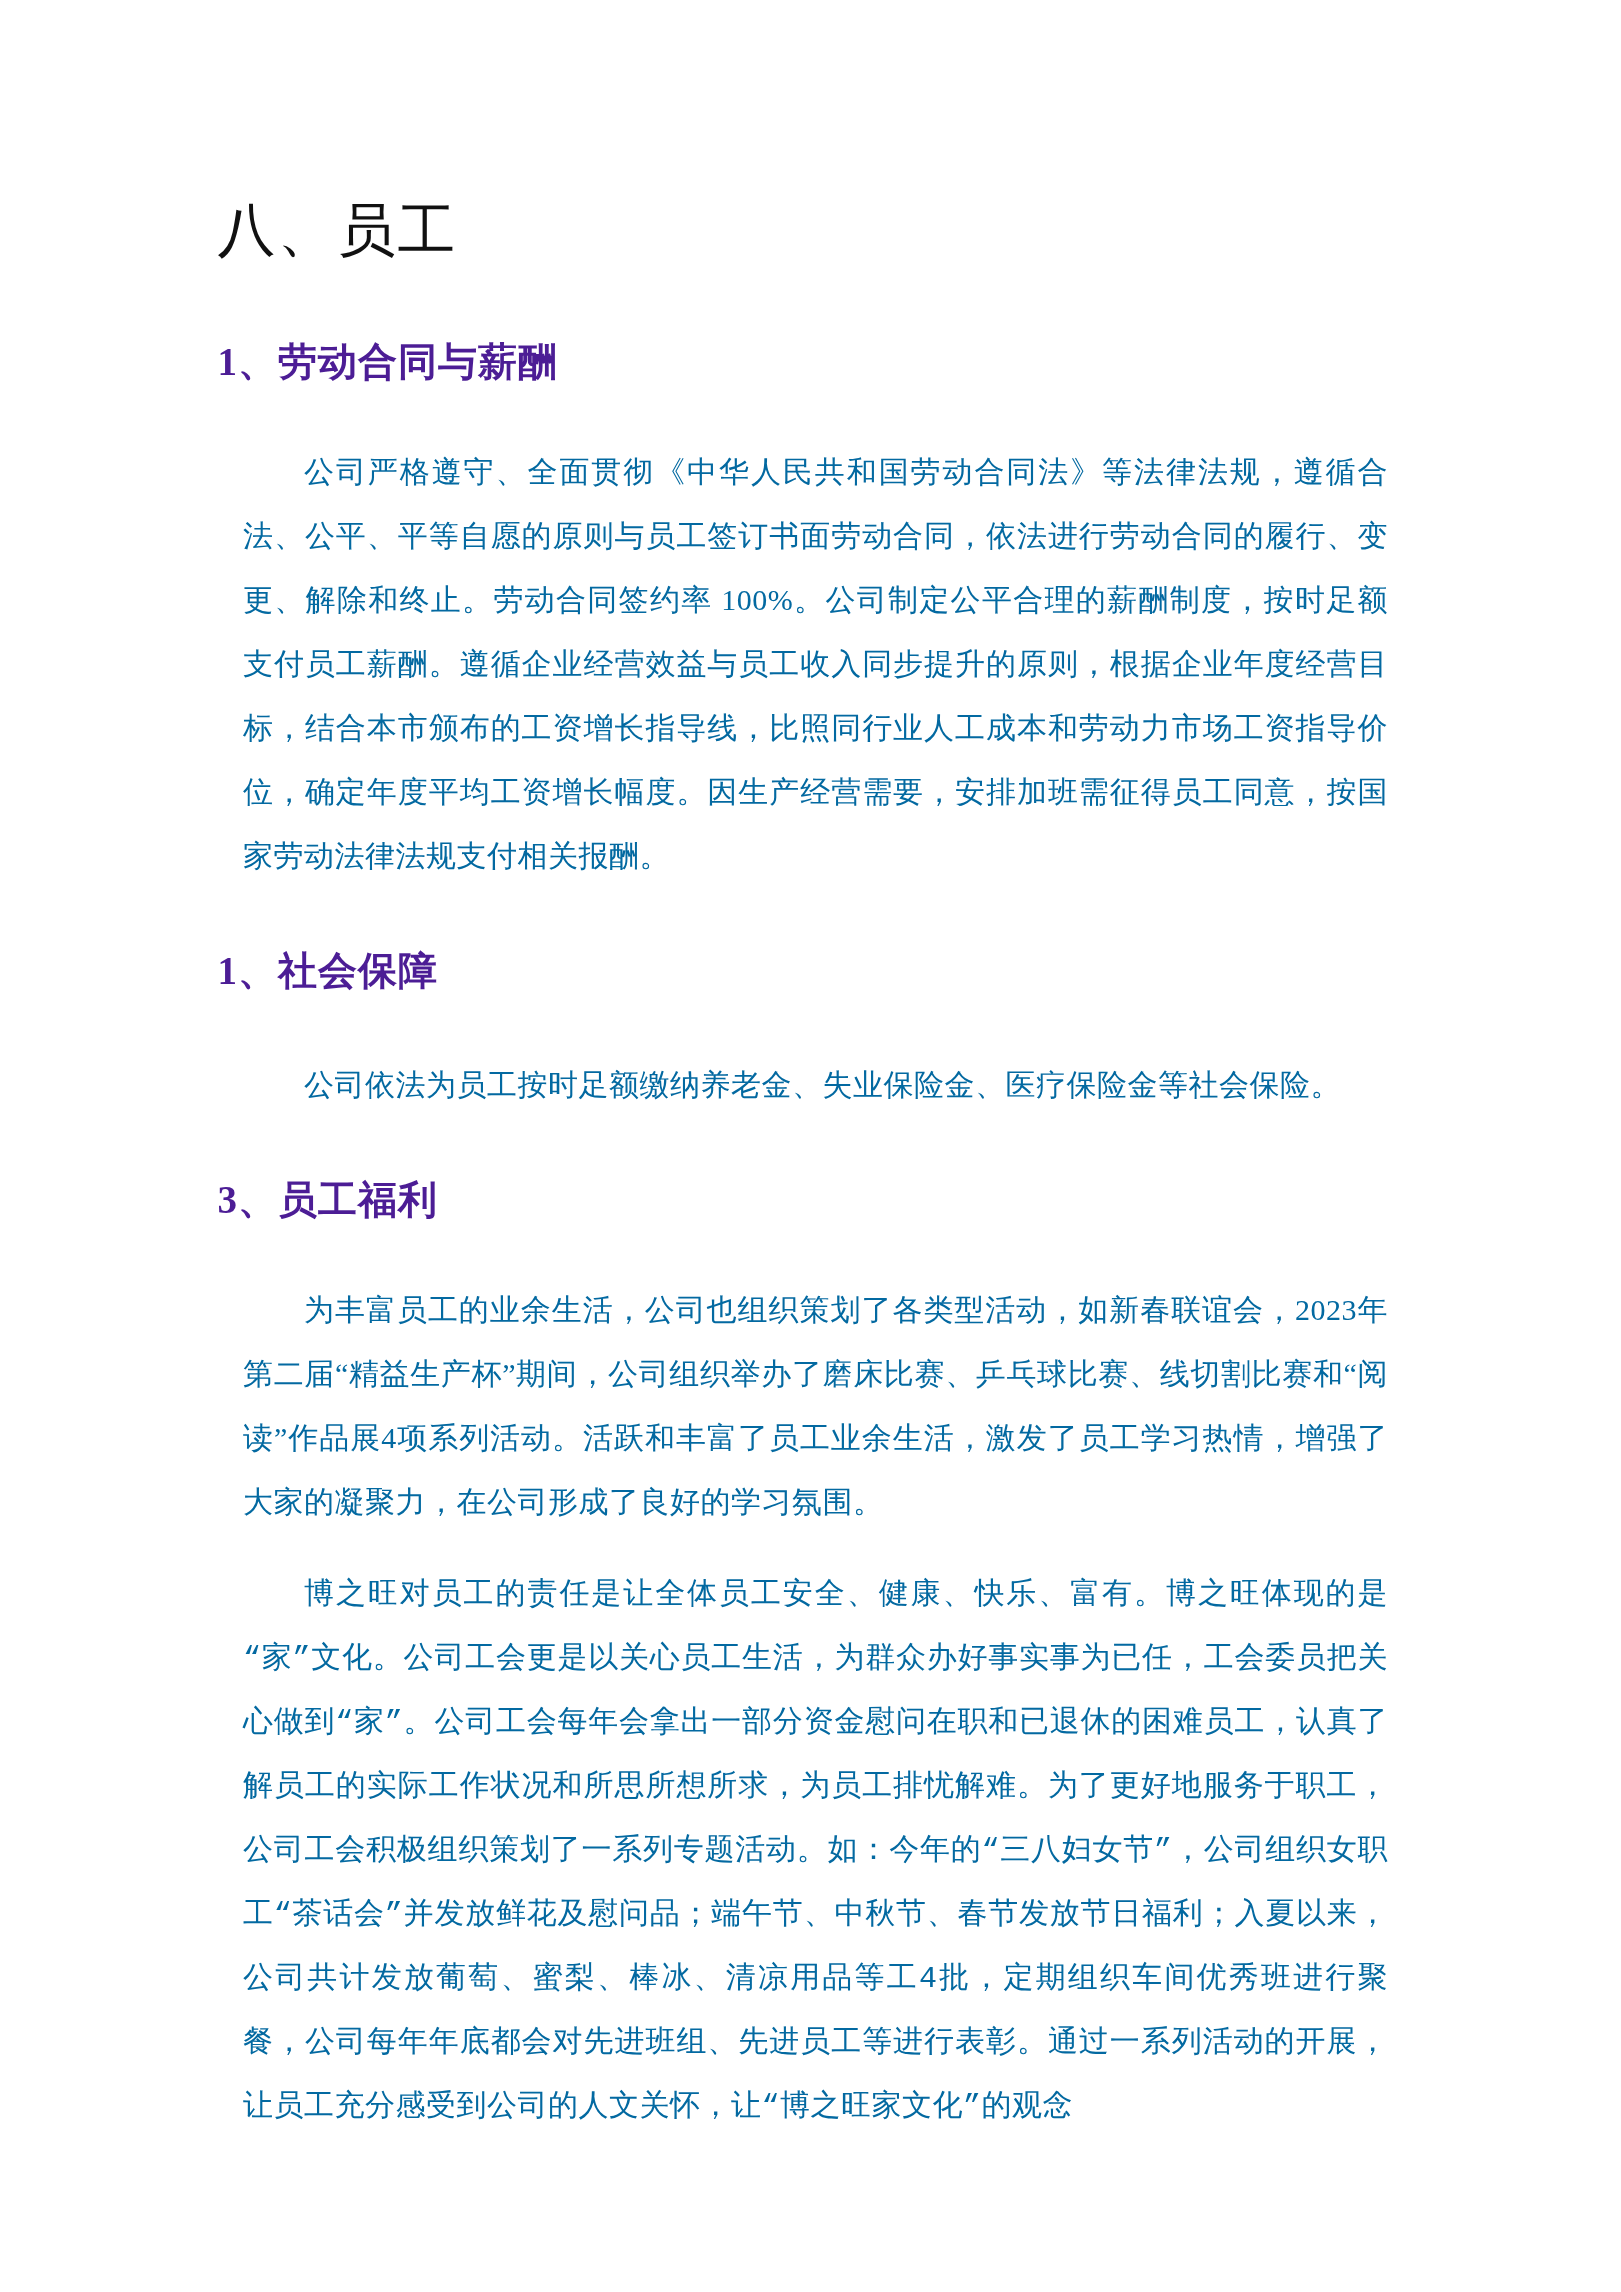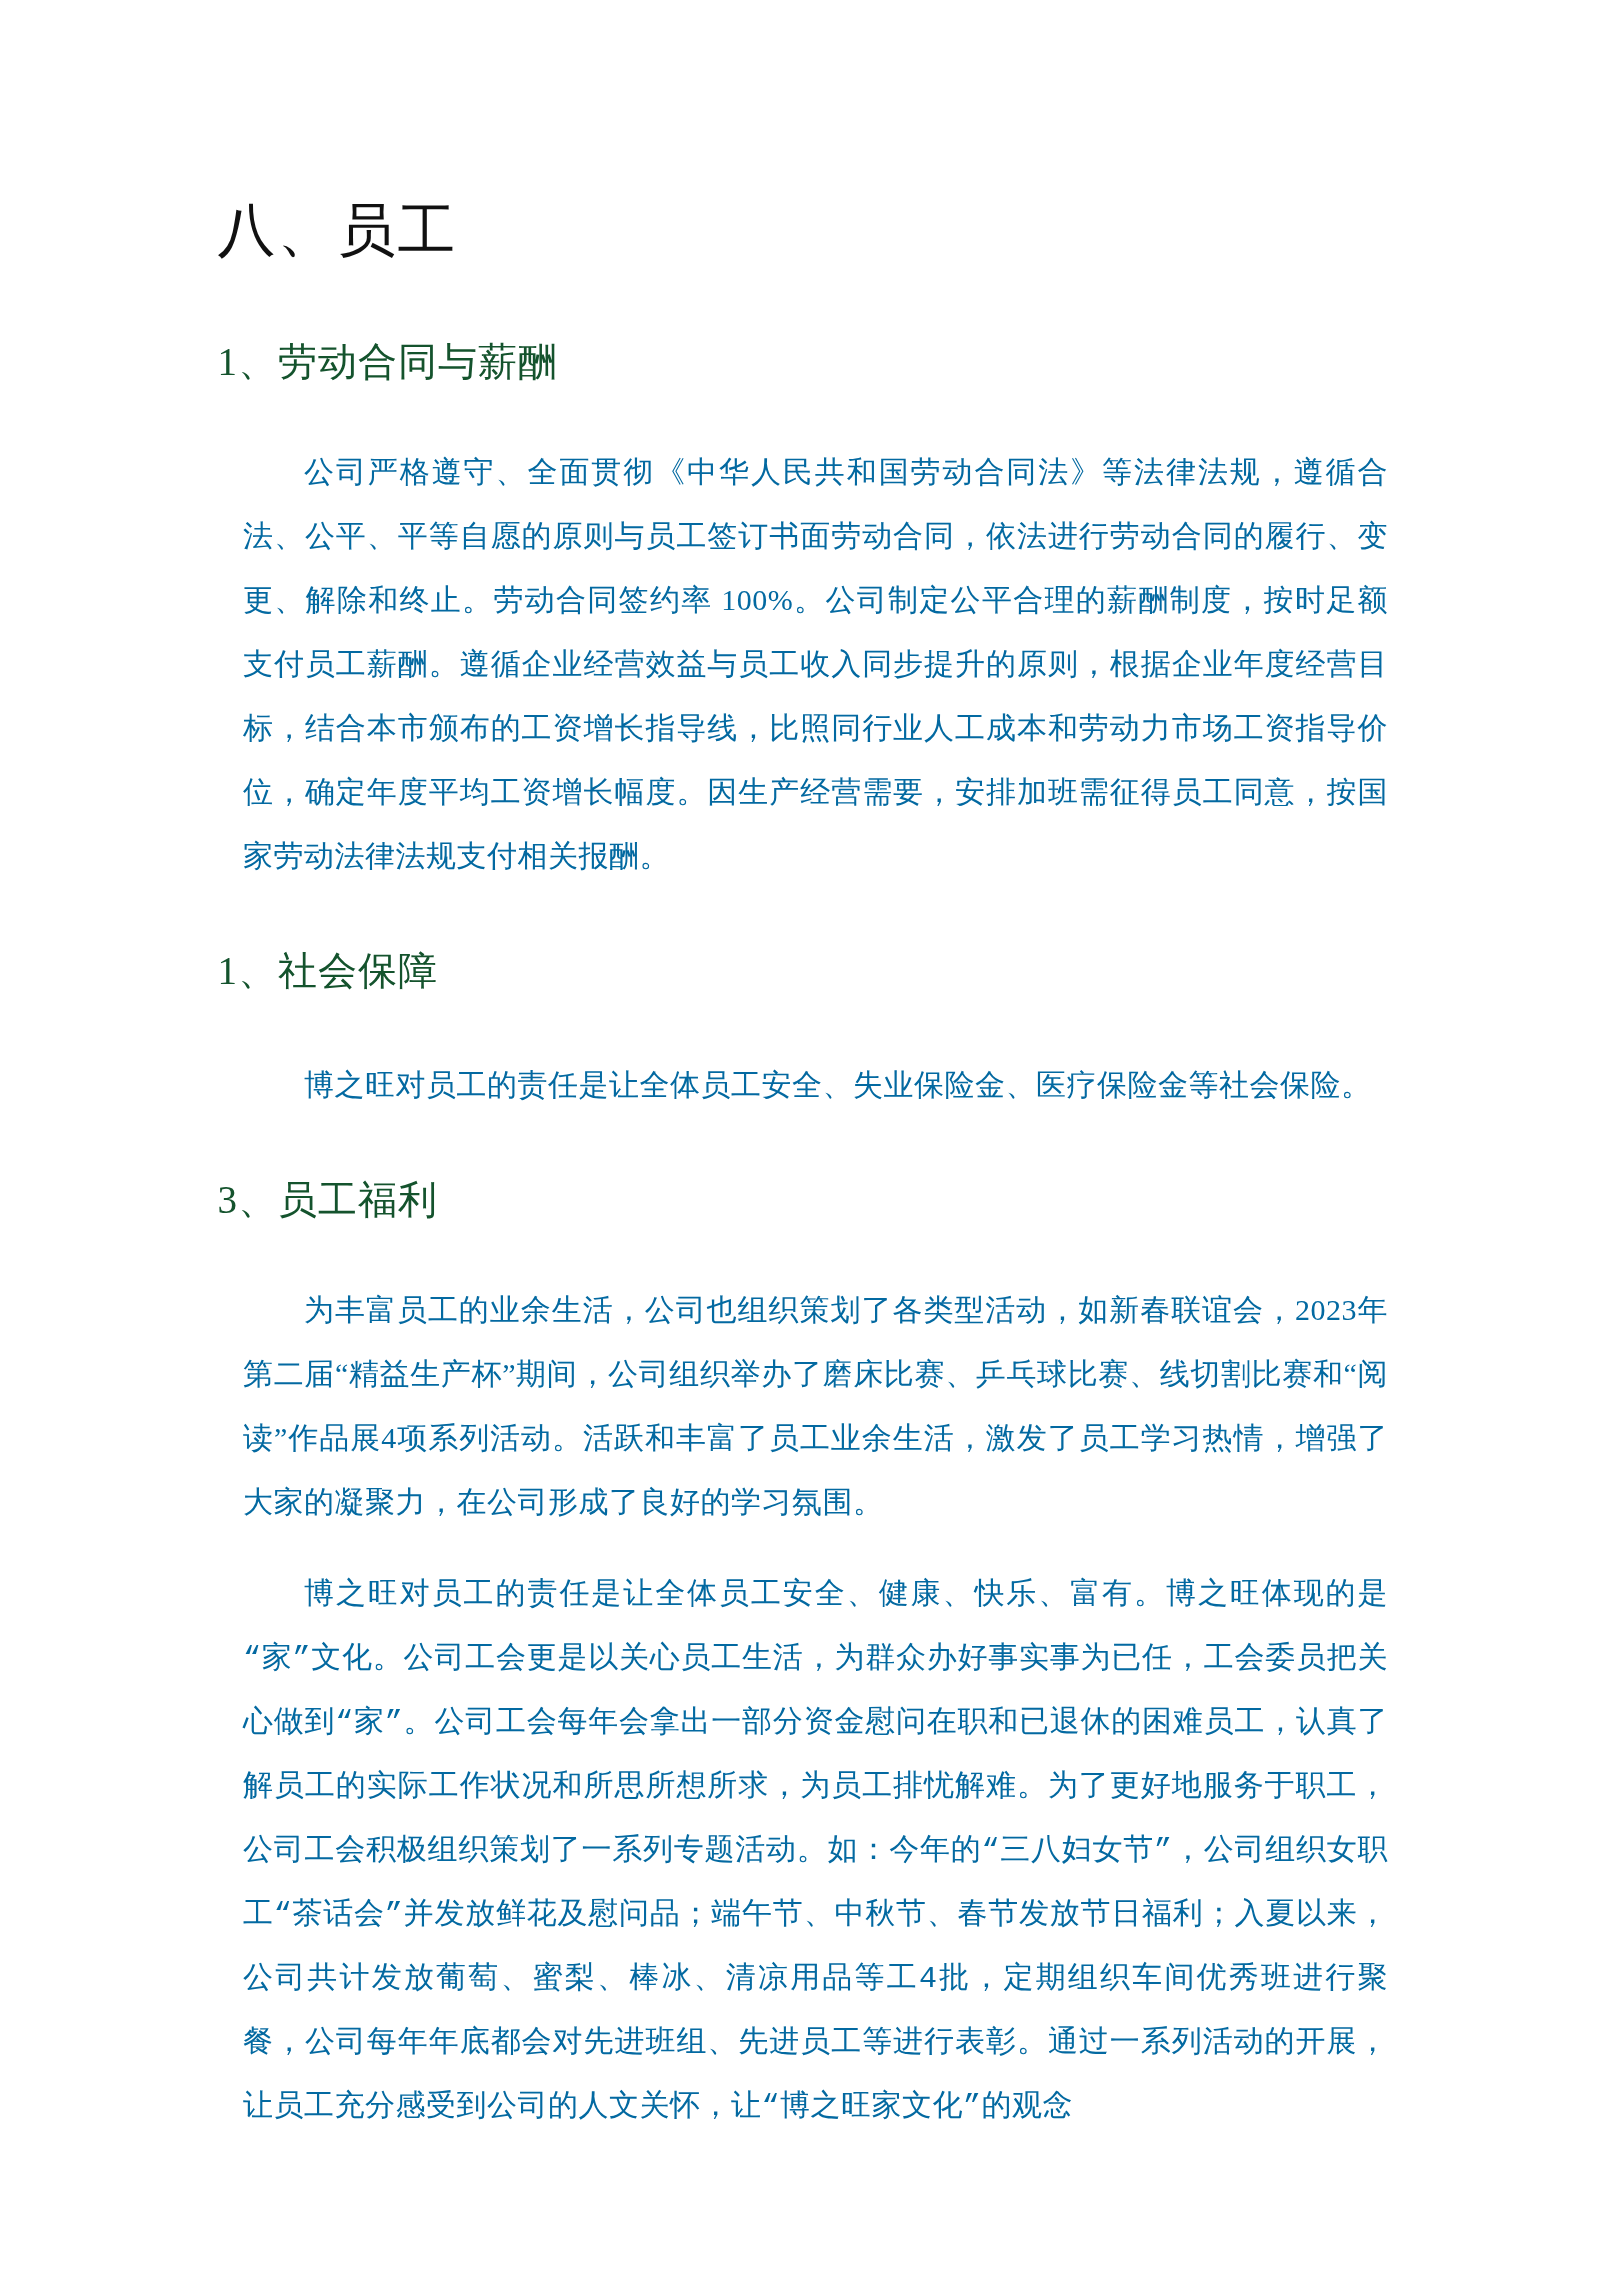--- a/index.html
+++ b/index.html
@@ -26,23 +26,23 @@
     margin: 201px 0 4px -25.5px;
     font-size: 58px;
     line-height: 59px;
     font-weight: normal;
     letter-spacing: 2px;
     color: #111111;
   }
   .section-heading {
     font-size: 39px;
     line-height: 55px;
-    font-weight: normal;
+    font-weight: bold;
     letter-spacing: 1px;
-    color: #14532d;
+    color: #4c1d95;
     margin: 0 0 0 -25.5px;
   }
   .h-sec1 { margin-top: 74px; }
   .h-sec2 { margin-top: 55px; }
   .h-sec3 { margin-top: 55px; }
   .body-para {
     font-size: 30px;
     line-height: 64px;
     text-align: justify;
     text-indent: 61px;
@@ -61,21 +61,21 @@
 <div class="page">
 
   <h1 class="chapter-title">八、员工</h1>
 
   <h2 class="section-heading h-sec1">1、劳动合同与薪酬</h2>
 
   <p class="body-para p-sec1">公司严格遵守、全面贯彻《中华人民共和国劳动合同法》等法律法规，遵循合法、公平、平等自愿的原则与员工签订书面劳动合同，依法进行劳动合同的履行、变更、解除和终止。劳动合同签约率 100%。公司制定公平合理的薪酬制度，按时足额支付员工薪酬。遵循企业经营效益与员工收入同步提升的原则，根据企业年度经营目标，结合本市颁布的工资增长指导线，比照同行业人工成本和劳动力市场工资指导价位，确定年度平均工资增长幅度。因生产经营需要，安排加班需征得员工同意，按国家劳动法律法规支付相关报酬。</p>
 
   <h2 class="section-heading h-sec2">1、社会保障</h2>
 
-  <p class="body-para p-sec2">博之旺对员工的责任是让全体员工安全、失业保险金、医疗保险金等社会保险。</p>
+  <p class="body-para p-sec2">公司依法为员工按时足额缴纳养老金、失业保险金、医疗保险金等社会保险。</p>
 
   <h2 class="section-heading h-sec3">3、员工福利</h2>
 
   <p class="body-para p-sec3a">为丰富员工的业余生活，公司也组织策划了各类型活动，如新春联谊会，2023年第二届“精益生产杯”期间，公司组织举办了磨床比赛、乒乓球比赛、线切割比赛和“阅读”作品展4项系列活动。活跃和丰富了员工业余生活，激发了员工学习热情，增强了大家的凝聚力，在公司形成了良好的学习氛围。</p>
 
   <p class="body-para p-sec3b">博之旺对员工的责任是让全体员工安全、健康、快乐、富有。博之旺体现的是“家”文化。公司工会更是以关心员工生活，为群众办好事实事为已任，工会委员把关心做到“家”。公司工会每年会拿出一部分资金慰问在职和已退休的困难员工，认真了解员工的实际工作状况和所思所想所求，为员工排忧解难。为了更好地服务于职工，公司工会积极组织策划了一系列专题活动。如：今年的“三八妇女节”，公司组织女职工“茶话会”并发放鲜花及慰问品；端午节、中秋节、春节发放节日福利；入夏以来，公司共计发放葡萄、蜜梨、棒冰、清凉用品等工4批，定期组织车间优秀班进行聚餐，公司每年年底都会对先进班组、先进员工等进行表彰。通过一系列活动的开展，让员工充分感受到公司的人文关怀，让“博之旺家文化”的观念</p>
 
 </div>
 
 

